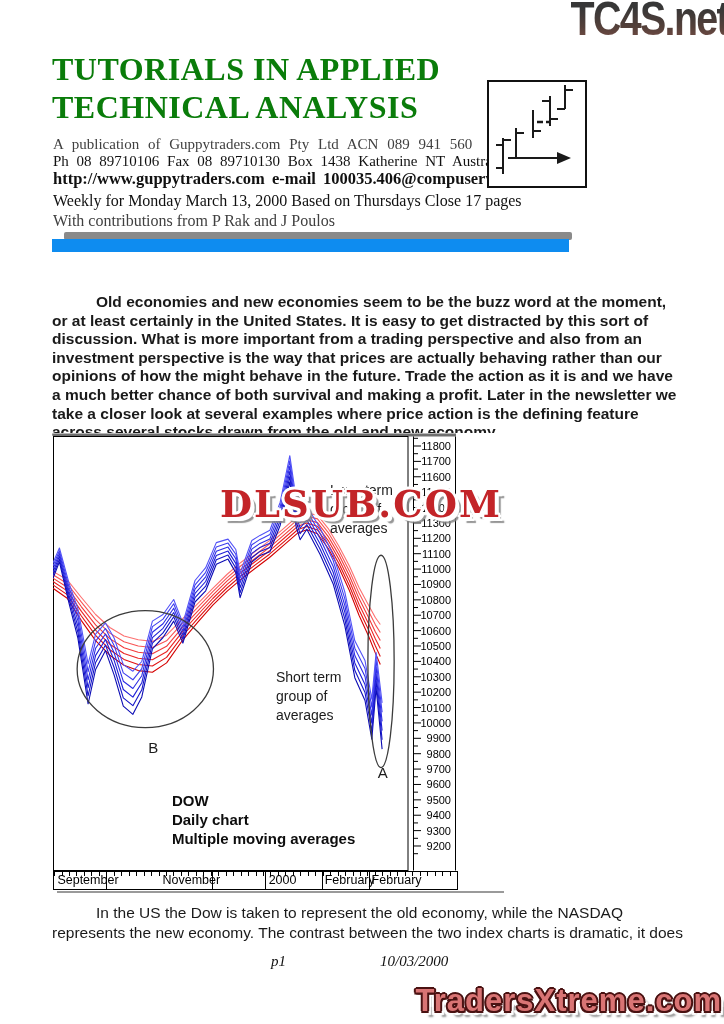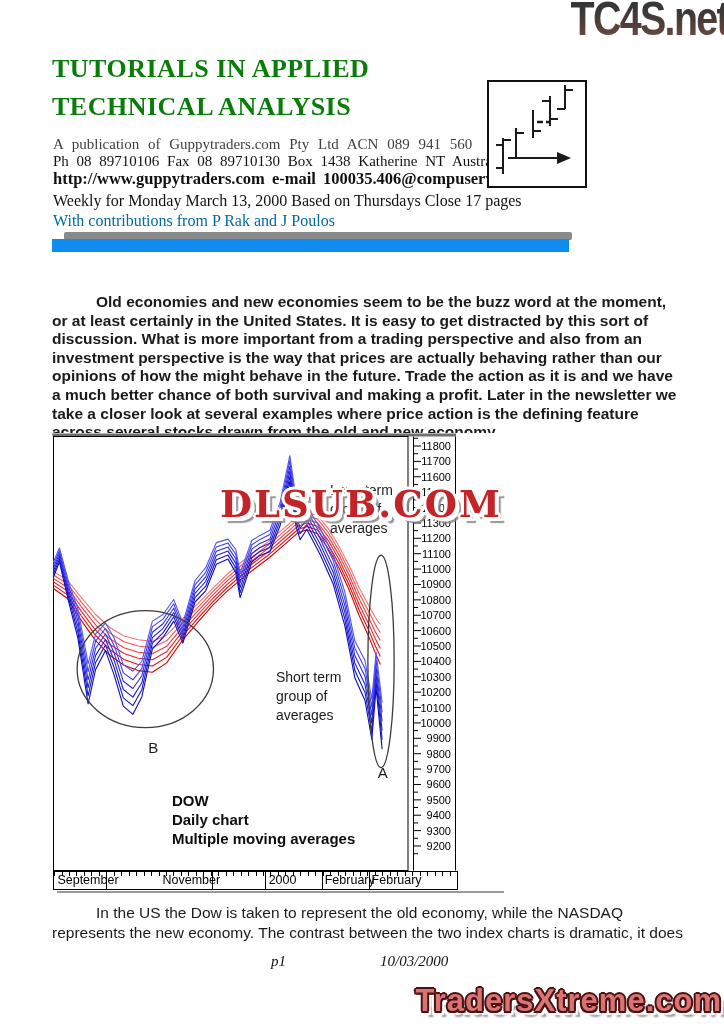--- a/index.html
+++ b/index.html
@@ -10,31 +10,31 @@
   .tc4s{position:absolute;top:-9px;right:-4px;font-family:"Liberation Sans",sans-serif;
         font-weight:bold;font-size:48px;letter-spacing:-2px;color:#473630;
         transform:scaleX(0.82);transform-origin:top right;}
   @supports ((-webkit-background-clip:text)){
     .tc4s{background:linear-gradient(180deg,#373737 30%,#53403a 65%,#85524a 100%);
           -webkit-background-clip:text;background-clip:text;color:transparent;}
   }
 
   
   .mast-title{position:absolute;left:52px;top:50px;font-family:"Liberation Serif",serif;
-              font-weight:bold;font-size:26px;line-height:38px;color:#0a7c0a;letter-spacing:0.5px;}
+              font-weight:bold;font-size:32px;line-height:38px;color:#0a7c0a;letter-spacing:0.5px;}
   .pub-line{position:absolute;left:53px;top:136px;font-family:"Liberation Serif",serif;
             font-size:15px;color:#404040;word-spacing:5px;}
   .contact-line{position:absolute;left:53px;top:153px;font-family:"Liberation Serif",serif;
             font-size:15px;color:#111;word-spacing:4px;}
   .web-line{position:absolute;left:53px;top:169px;font-family:"Liberation Serif",serif;
             font-size:16.5px;font-weight:bold;color:#111;word-spacing:3px;}
   .issue-line{position:absolute;left:53px;top:192px;font-family:"Liberation Serif",serif;
             font-size:16px;color:#111;}
   .contrib-line{position:absolute;left:53px;top:212px;font-family:"Liberation Serif",serif;
-            font-size:16px;color:#0369a1;}
+            font-size:16px;color:#404040;}
 
   .logo-box{position:absolute;left:487px;top:80px;width:96px;height:104px;background:#fff;
             border:2px solid #111;}
 
   .bar-shadow{position:absolute;left:64px;top:232px;width:508px;height:8px;background:#8a8a8a;border-radius:2px;}
   .bar-blue{position:absolute;left:52px;top:239px;width:517px;height:13px;background:#0e8cf0;}
 
   .heading{position:absolute;left:52px;top:258px;margin:0;font-size:21.5px;font-weight:bold;
            letter-spacing:0.2px;color:#0d0d0d;}
   .para{position:absolute;margin:0;font-size:15.5px;line-height:18.6px;color:#1a1a1a;}

